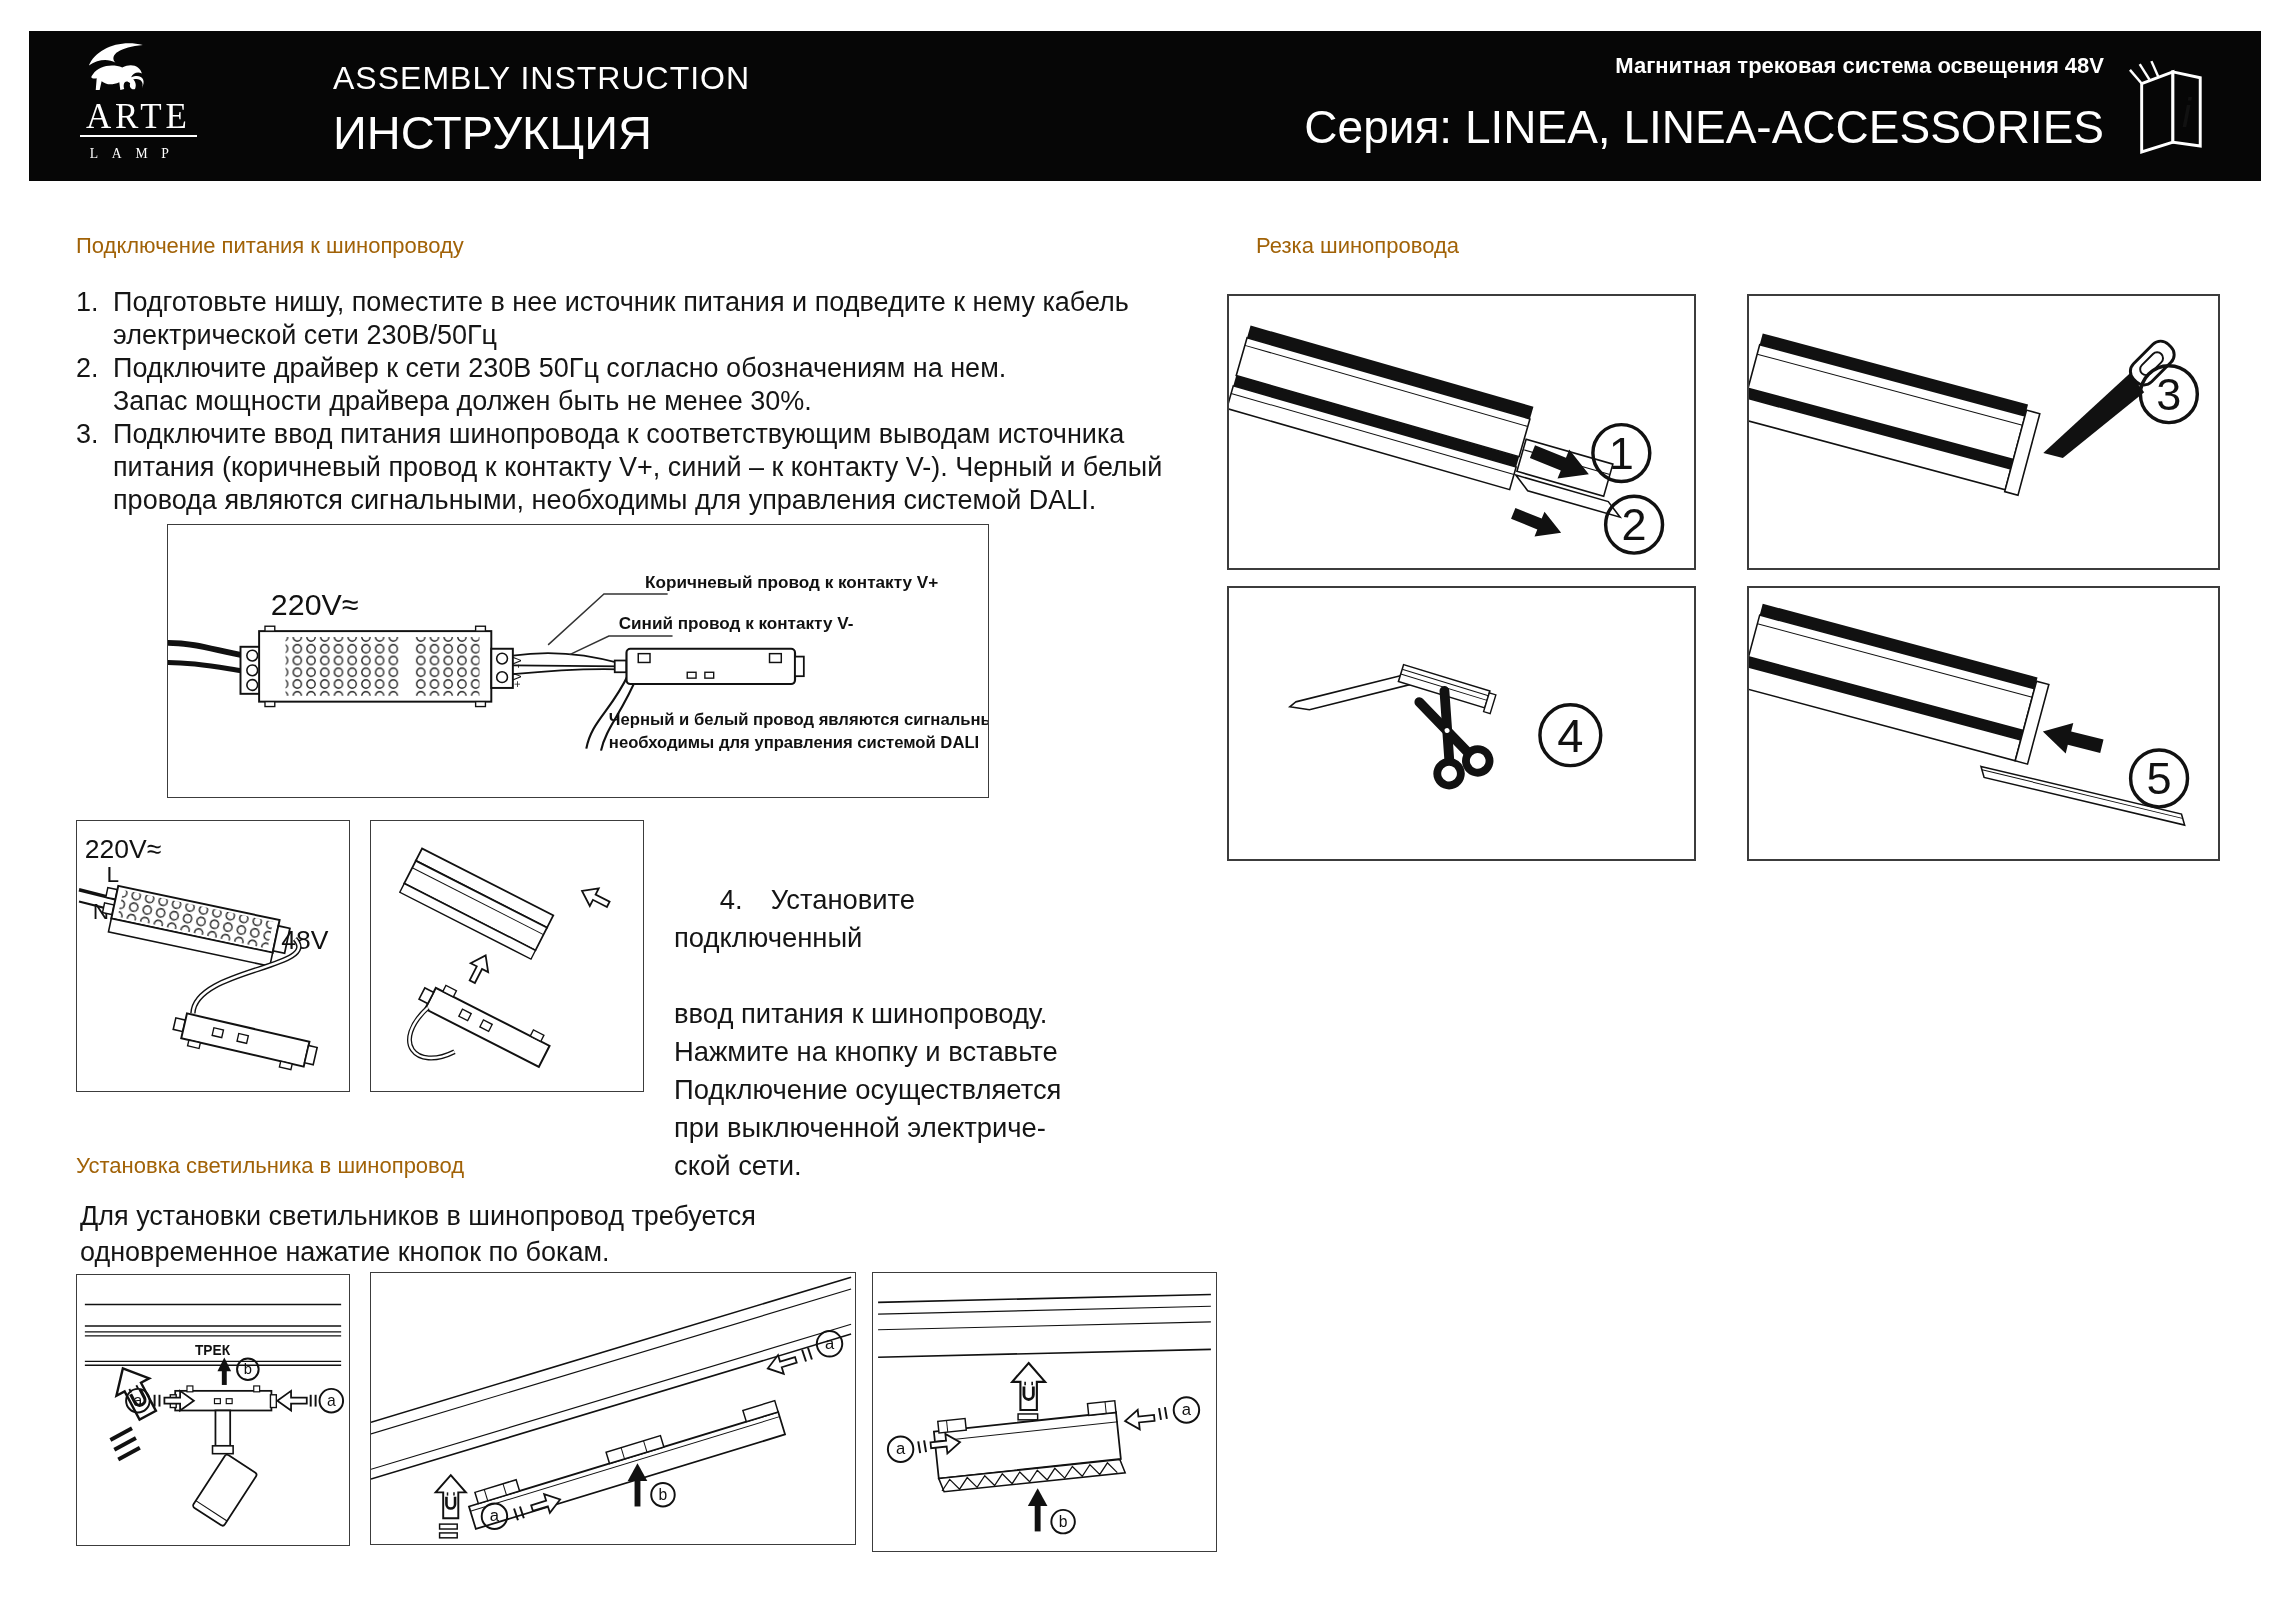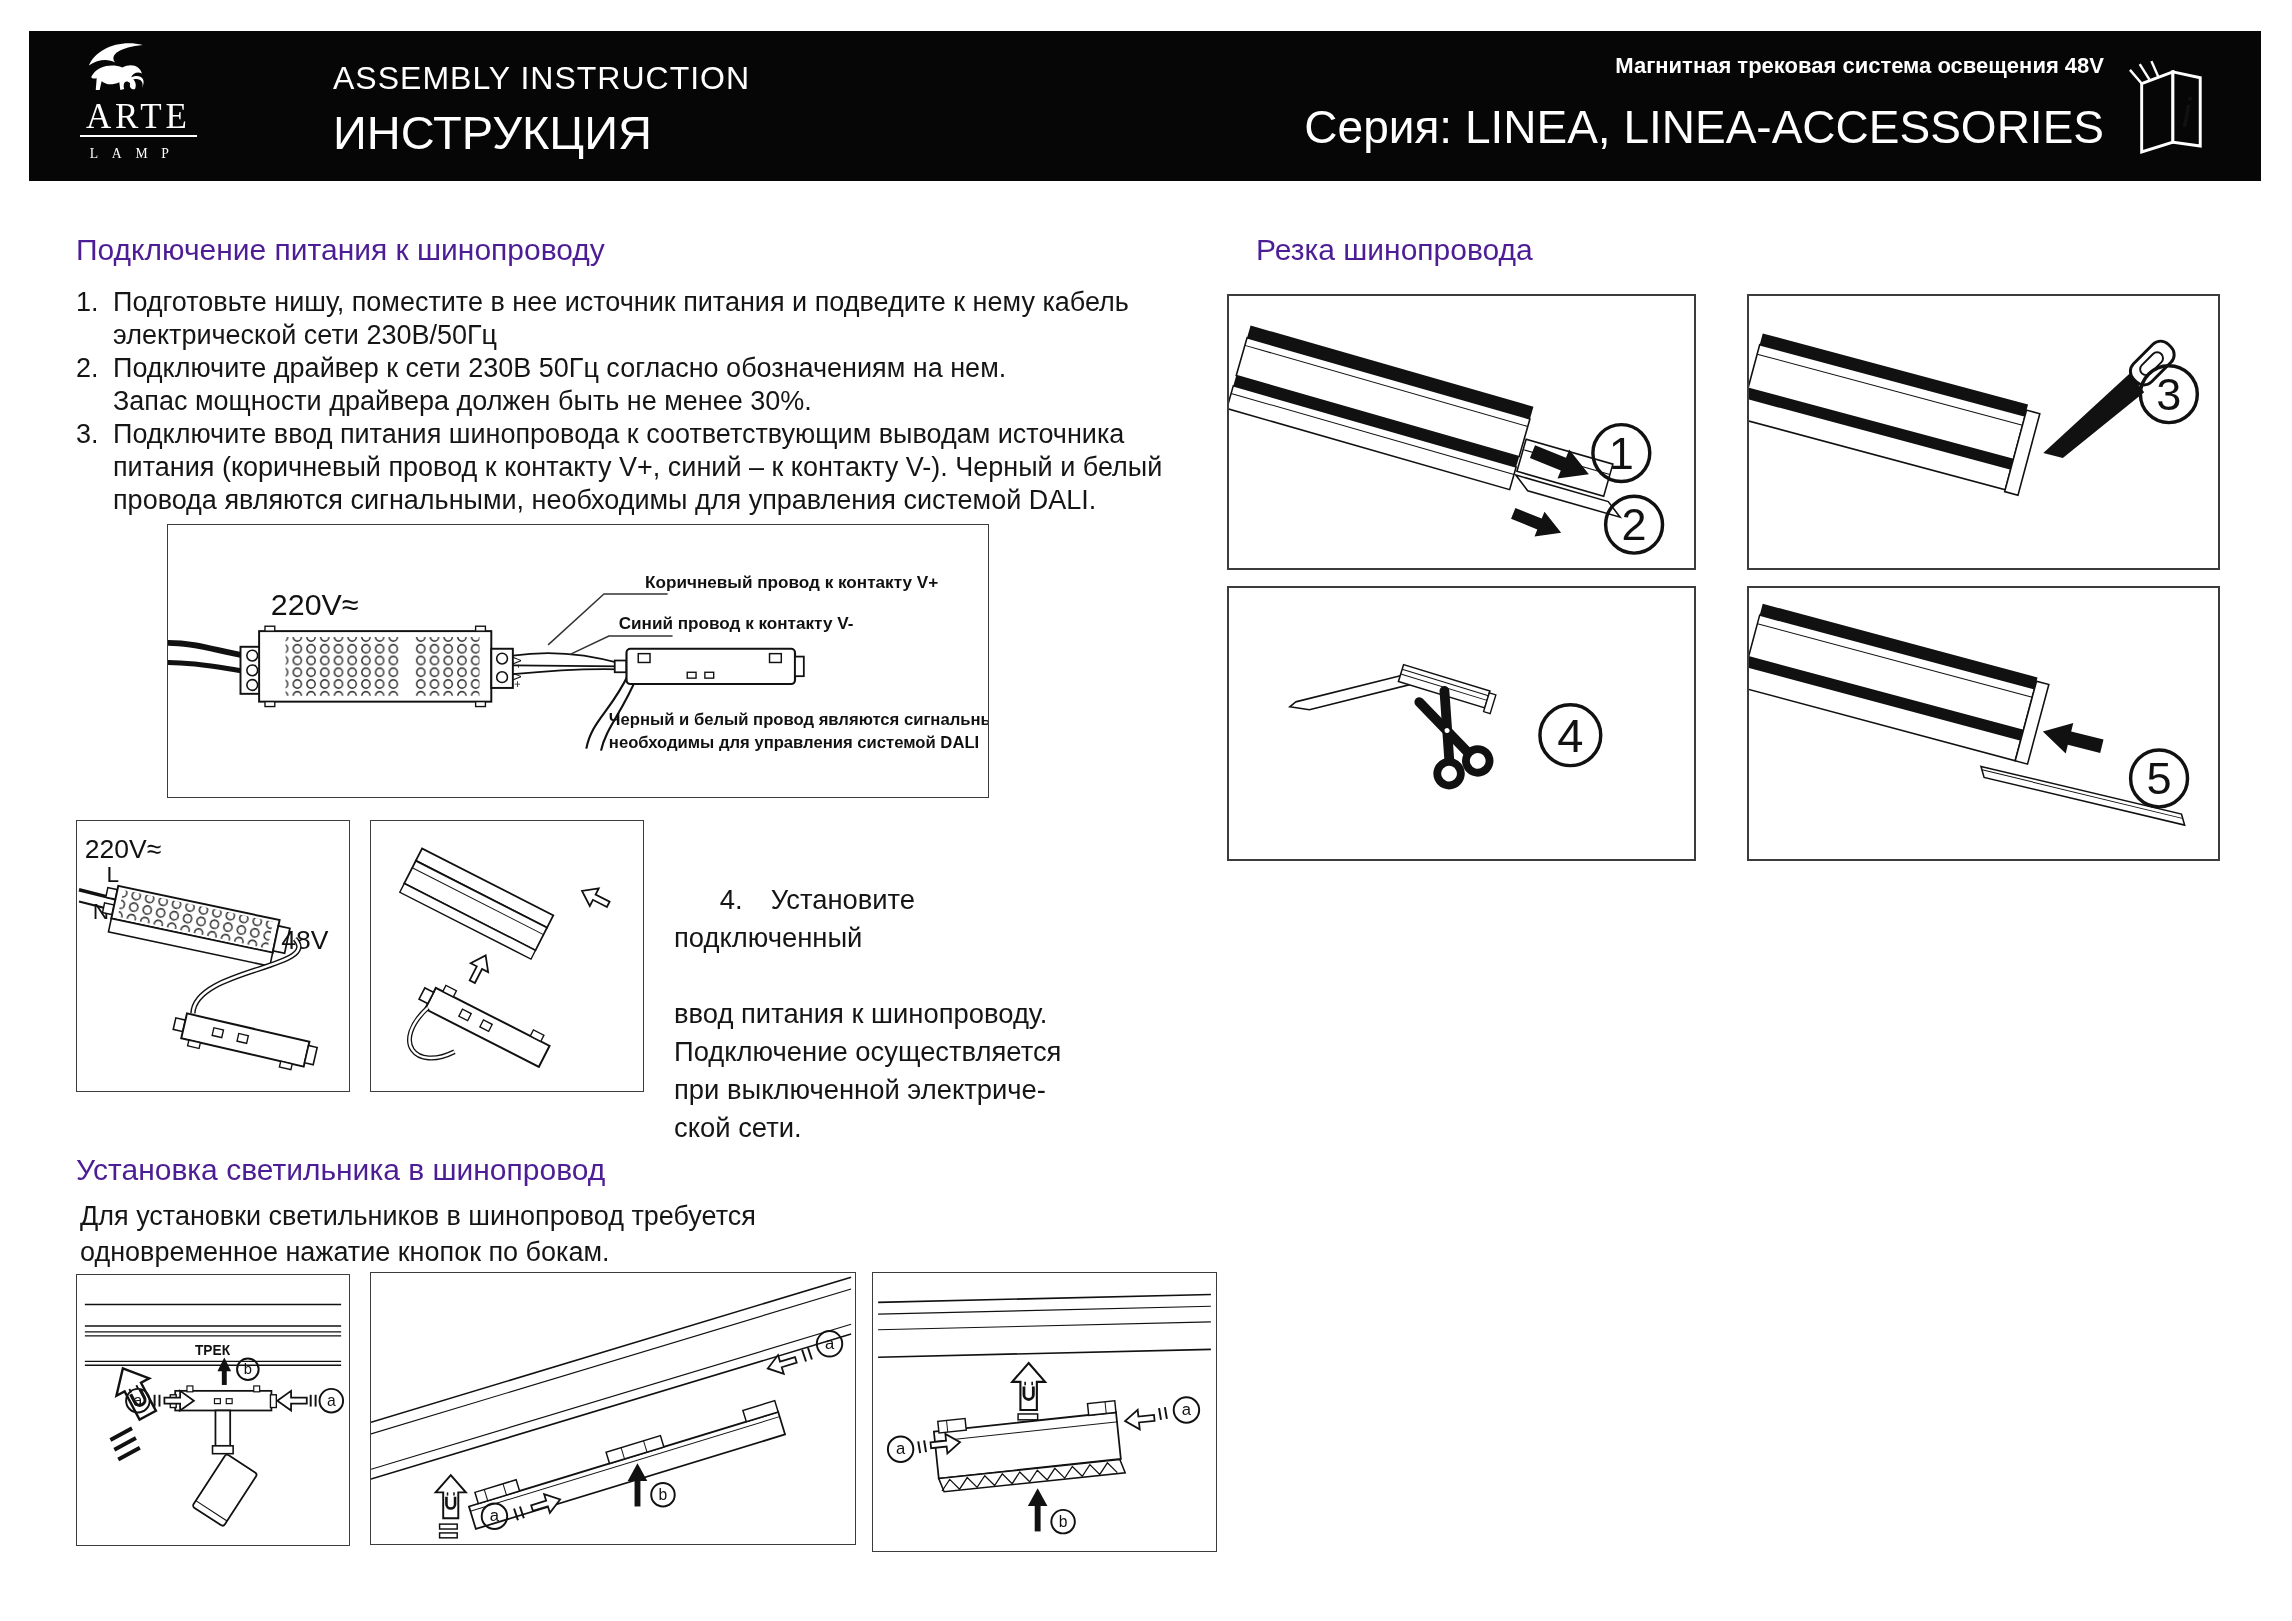--- a/index.html
+++ b/index.html
@@ -14,21 +14,21 @@
   .brand-top{font-family:"Liberation Serif","DejaVu Serif",serif;font-size:35px;letter-spacing:3.9px;
              border-bottom:2.9px solid #fff;display:inline-block;padding:0 5.9px 2px 5.9px;line-height:33px;}
   .brand-bottom{font-family:"Liberation Serif","DejaVu Serif",serif;font-size:13.7px;letter-spacing:13.7px;
                 margin-top:9px;padding-left:9.8px;}
   .title-en{left:304px;top:29px;font-size:32px;letter-spacing:1px;color:#fff;}
   .title-ru{left:304px;top:74px;font-size:47px;color:#fff;}
   .prod-1{right:157px;top:21.6px;font-size:22px;font-weight:bold;color:#fff;text-align:right;}
   .prod-2{right:157px;top:69px;font-size:46px;color:#fff;text-align:right;}
   .bookicon{right:51px;top:27.4px;width:82px;height:98px;}
   
-  .sec-title{font-size:30px;color:#4c1d95;}
+  .sec-title{font-size:22px;color:#a16207;}
   .steps{left:76px;top:286px;width:1098px;font-size:27px;line-height:33px;color:#151515;}
   .step-row{display:flex;}
   .step-num{width:37px;flex:0 0 37px;}
   .desc{font-size:27px;line-height:36px;color:#151515;}
   .step4{left:674px;top:843px;width:412px;font-size:27.4px;line-height:38px;color:#151515;}
   .step4 .num{display:inline-block;width:51px;}
   .panel{border:2px solid #3c3c3c;background:#fff;}
   .panel-thin{border:1.5px solid #3c3c3c;background:#fff;}
 </style>
 </head>
@@ -223,20 +223,21 @@
       <path d="M58,190 C20,225 45,255 85,235" fill="none" stroke="#111" stroke-width="5"></path>
       <path d="M58,190 C20,225 45,255 85,235" fill="none" stroke="#fff" stroke-width="2.4"></path>
     </svg>
   </div>
 
   <div class="abs step4">
     <div style="white-space:pre-wrap;">
       <span class="num">4.</span><span>Установите    подключенный</span>
     </div>
     <div style="white-space:pre-wrap;">ввод питания к шинопроводу.</div>
+    <div style="white-space:pre-wrap;">Нажмите на кнопку и вставьте</div>
     <div style="white-space:pre-wrap;">Подключение осуществляется</div>
     <div style="white-space:pre-wrap;">при выключенной электриче-</div>
     <div style="white-space:pre-wrap;">ской сети.</div>
   </div>
 
   <div class="abs sec-title" style="left:1220px;top:233px;margin-left:36px;">Резка шинопровода</div>
 
   <div class="abs panel" style="left:1227px;top:294px;width:465px;height:272px;">
     <svg width="461" height="269" viewBox="0 0 470 274">
       <g transform="translate(22,30) rotate(16)">

